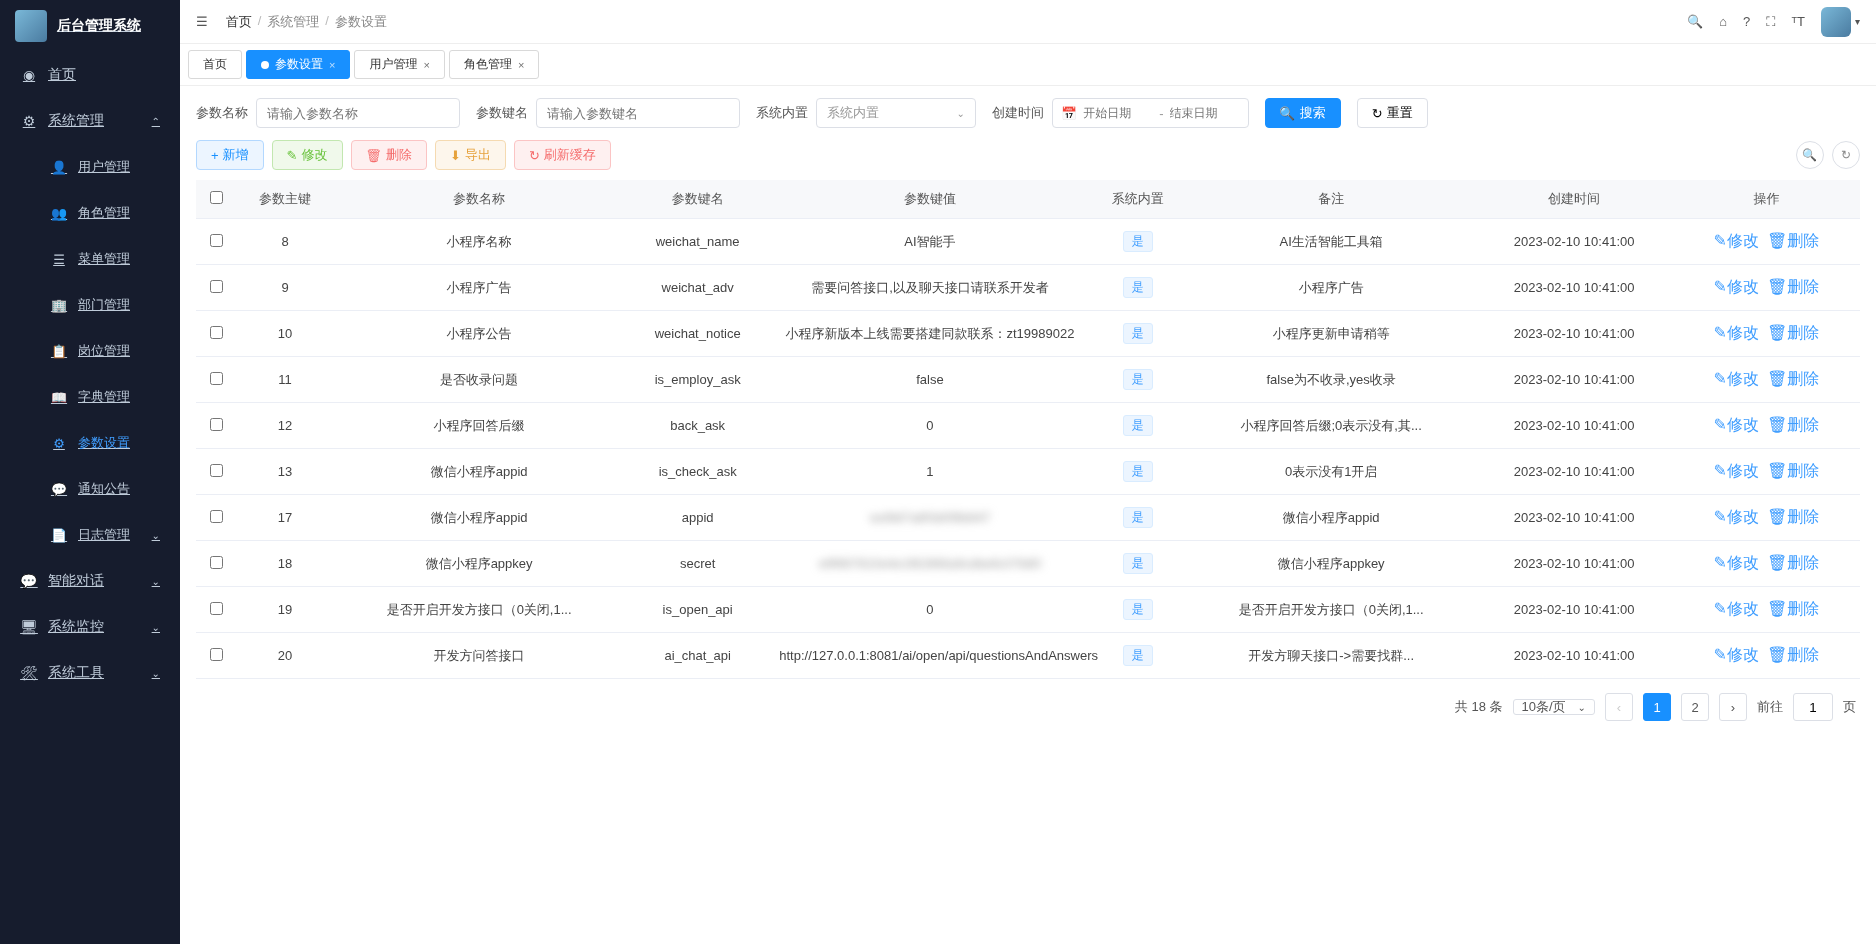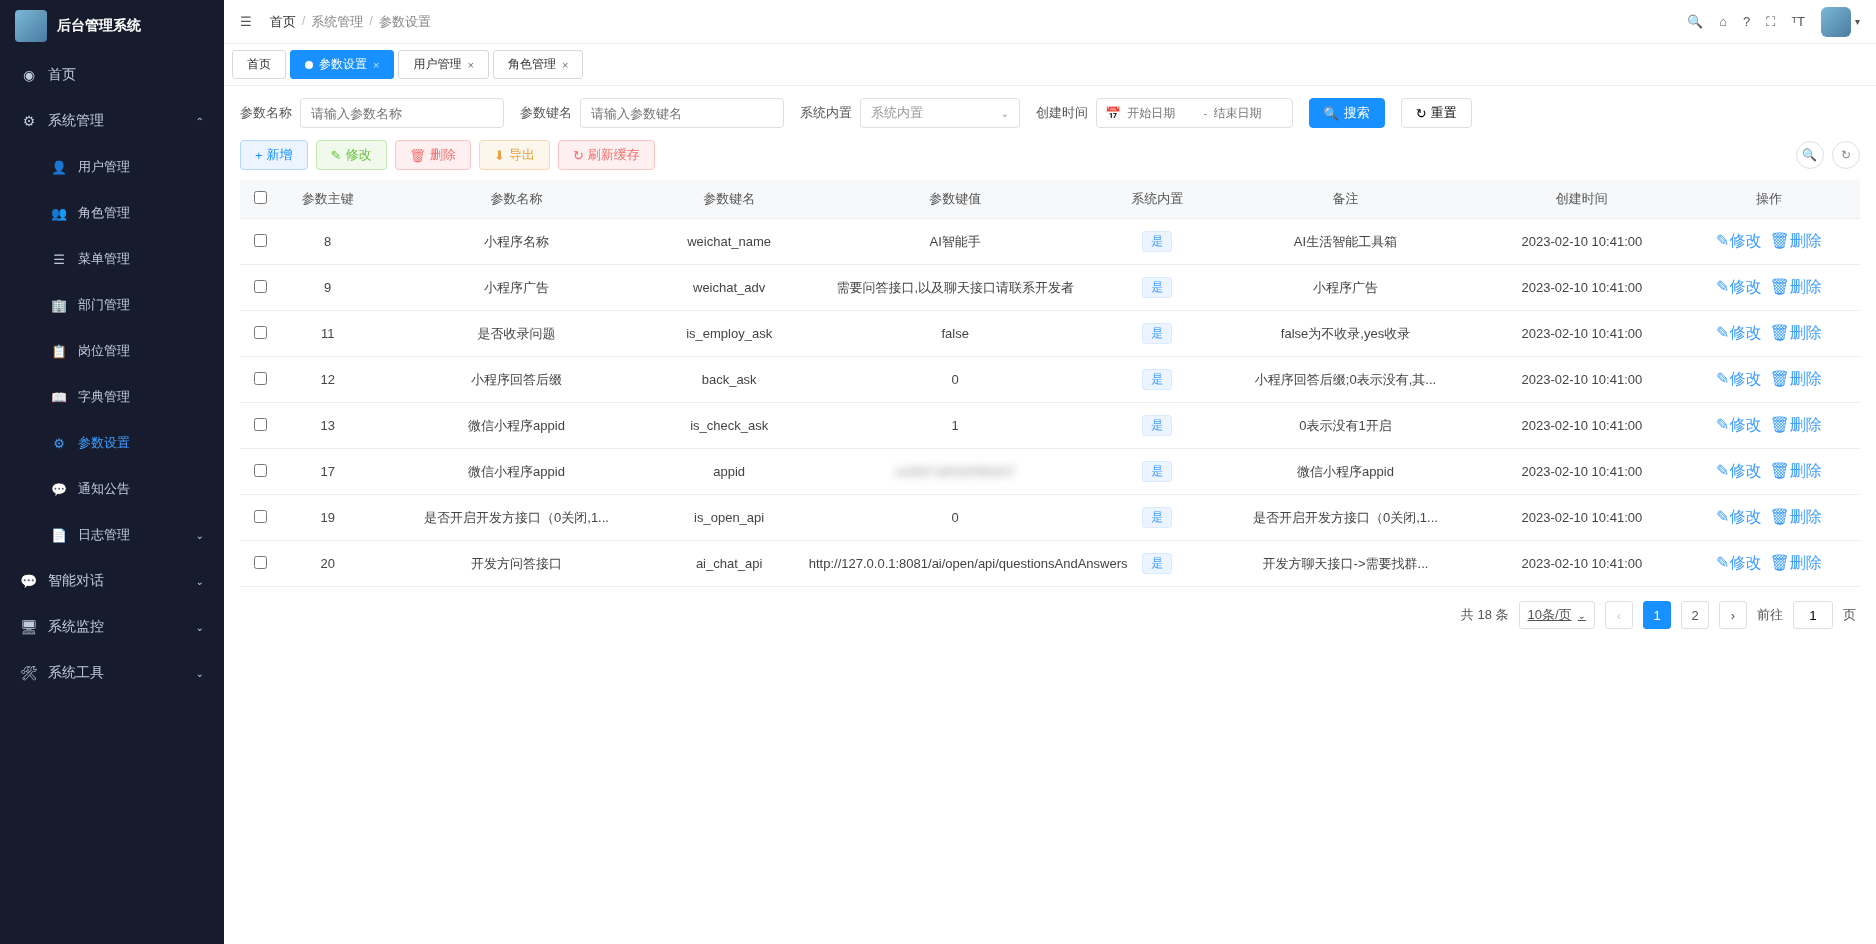--- a/index.html
+++ b/index.html
@@ -1,18 +1,18 @@
 <!DOCTYPE html>
 <html><head>
 <meta charset="utf-8">
 <style>
 * { box-sizing: border-box; margin: 0; padding: 0; }
 body { font-family: "Helvetica Neue", Arial, "Microsoft YaHei", sans-serif; font-size: 13px; color: #333; background: #fff; }
 .app { display: flex; height: 100vh; }
-.sidebar { width: 224px; background: #161c2d; color: #bfcbd9; flex-shrink: 0; }
+.sidebar { width: 180px; background: #161c2d; color: #bfcbd9; flex-shrink: 0; text-decoration: underline; }
 .logo { display: flex; align-items: center; padding: 10px 15px; color: #fff; font-weight: bold; font-size: 14px; }
 .logo-img { width: 32px; height: 32px; border-radius: 4px; margin-right: 10px; background: linear-gradient(135deg,#7ab8d8,#4a7ba0); }
 .menu { list-style: none; }
 .menu-item { display: flex; align-items: center; padding: 14px 20px; cursor: pointer; font-size: 14px; color: #bfcbd9; }
 .menu-item.active { color: #409eff; }
 .menu-item .mi-icon { width: 18px; margin-right: 10px; text-align: center; }
 .menu-item .arrow { margin-left: auto; font-size: 10px; }
 .submenu { list-style: none; }
 .submenu .menu-item { padding-left: 50px; font-size: 13px; }
 .main { flex: 1; display: flex; flex-direction: column; overflow: hidden; }
@@ -51,21 +51,21 @@
 table { width: 100%; border-collapse: collapse; }
 thead th { background: #f7f8fa; padding: 10px 8px; font-weight: normal; color: #555; border-bottom:1px solid #ebeef5; font-size:13px;}
 tbody td { padding: 12px 8px; text-align: center; border-bottom: 1px solid #ebeef5; font-size:13px; color:#444;}
 .tag { display:inline-block; padding:1px 8px; border-radius:3px; background:#ecf5ff; color:#409eff; border:1px solid #d9ecff; font-size:12px;}
 .link { color:#409eff; cursor:pointer; margin:0 4px; font-size:16px; display:inline-flex; align-items:center; gap:2px;}
 .blur { filter: blur(4px); color:#999;}
 .pagination{ display:flex; justify-content:flex-end; align-items:center; gap:10px; padding:14px 4px; font-size:13px; color:#555;}
 .pg-btn{ min-width:28px; height:28px; border:1px solid #dcdfe6; border-radius:3px; display:flex;align-items:center;justify-content:center; cursor:pointer; background:#fff;}
 .pg-btn.active{ background:#1890ff; color:#fff; border-color:#1890ff;}
 .pg-btn.disabled{ color:#ccc; cursor:not-allowed;}
-.pg-select{ height:28px; border:1px solid #dcdfe6; border-radius:3px; padding:0 8px; display:flex; align-items:center; gap:6px;text-decoration:underline;}
+.pg-select{ height:16px; border:1px solid #dcdfe6; border-radius:3px; padding:0 8px; display:flex; align-items:center; gap:12px;}
 .pg-input{ width:40px; height:28px; border:1px solid #dcdfe6; border-radius:3px; text-align:center;}
 </style>
 </head>
 <body>
 
 <div class="app">
   <aside class="sidebar">
     <div class="logo">
       <div class="logo-img"></div>
       <span>后台管理系统</span>
@@ -278,20 +278,31 @@
               <td>小程序广告</td>
               <td>weichat_adv</td>
               <td style="max-width:220px;margin-top:36px;">需要问答接口,以及聊天接口请联系开发者</td>
               <td><span class="tag">是</span></td>
               <td style="max-width:200px;white-space:nowrap;overflow:hidden;text-overflow:ellipsis;">小程序广告</td>
               <td>2023-02-10 10:41:00</td>
               <td><span class="link">✎修改</span><span class="link">🗑删除</span></td>
             </tr>
             <tr>
               <td><input type="checkbox" style=""></td>
+              <td>10</td>
+              <td>小程序公告</td>
+              <td>weichat_notice</td>
+              <td style="max-width:220px;">小程序新版本上线需要搭建同款联系：zt19989022</td>
+              <td><span class="tag">是</span></td>
+              <td style="max-width:200px;white-space:nowrap;overflow:hidden;text-overflow:ellipsis;">小程序更新申请稍等</td>
+              <td>2023-02-10 10:41:00</td>
+              <td><span class="link">✎修改</span><span class="link">🗑删除</span></td>
+            </tr>
+            <tr>
+              <td><input type="checkbox" style=""></td>
               <td>11</td>
               <td>是否收录问题</td>
               <td>is_employ_ask</td>
               <td style="max-width:220px;">false</td>
               <td><span class="tag">是</span></td>
               <td style="max-width:200px;white-space:nowrap;overflow:hidden;text-overflow:ellipsis;">false为不收录,yes收录</td>
               <td>2023-02-10 10:41:00</td>
               <td><span class="link">✎修改</span><span class="link">🗑删除</span></td>
             </tr>
             <tr>
@@ -317,20 +328,31 @@
               <td><span class="link">✎修改</span><span class="link">🗑删除</span></td>
             </tr>
             <tr>
               <td><input type="checkbox" style=""></td>
               <td>17</td>
               <td>微信小程序appid</td>
               <td>appid</td>
               <td class="blur" style="max-width:220px;">wxfb67a8f3d0f8b847</td>
               <td><span class="tag">是</span></td>
               <td style="max-width:200px;white-space:nowrap;overflow:hidden;text-overflow:ellipsis;">微信小程序appid</td>
+              <td>2023-02-10 10:41:00</td>
+              <td><span class="link">✎修改</span><span class="link">🗑删除</span></td>
+            </tr>
+            <tr>
+              <td><input type="checkbox" style=""></td>
+              <td>18</td>
+              <td>微信小程序appkey</td>
+              <td>secret</td>
+              <td class="blur" style="max-width:220px;">e9f667810e4e1f82866a9cdbe6c07b80</td>
+              <td><span class="tag">是</span></td>
+              <td style="max-width:200px;white-space:nowrap;overflow:hidden;text-overflow:ellipsis;">微信小程序appkey</td>
               <td>2023-02-10 10:41:00</td>
               <td><span class="link">✎修改</span><span class="link">🗑删除</span></td>
             </tr>
             <tr>
               <td><input type="checkbox" style=""></td>
               <td>19</td>
               <td>是否开启开发方接口（0关闭,1...</td>
               <td>is_open_api</td>
               <td style="max-width:220px;">0</td>
               <td><span class="tag">是</span></td>

